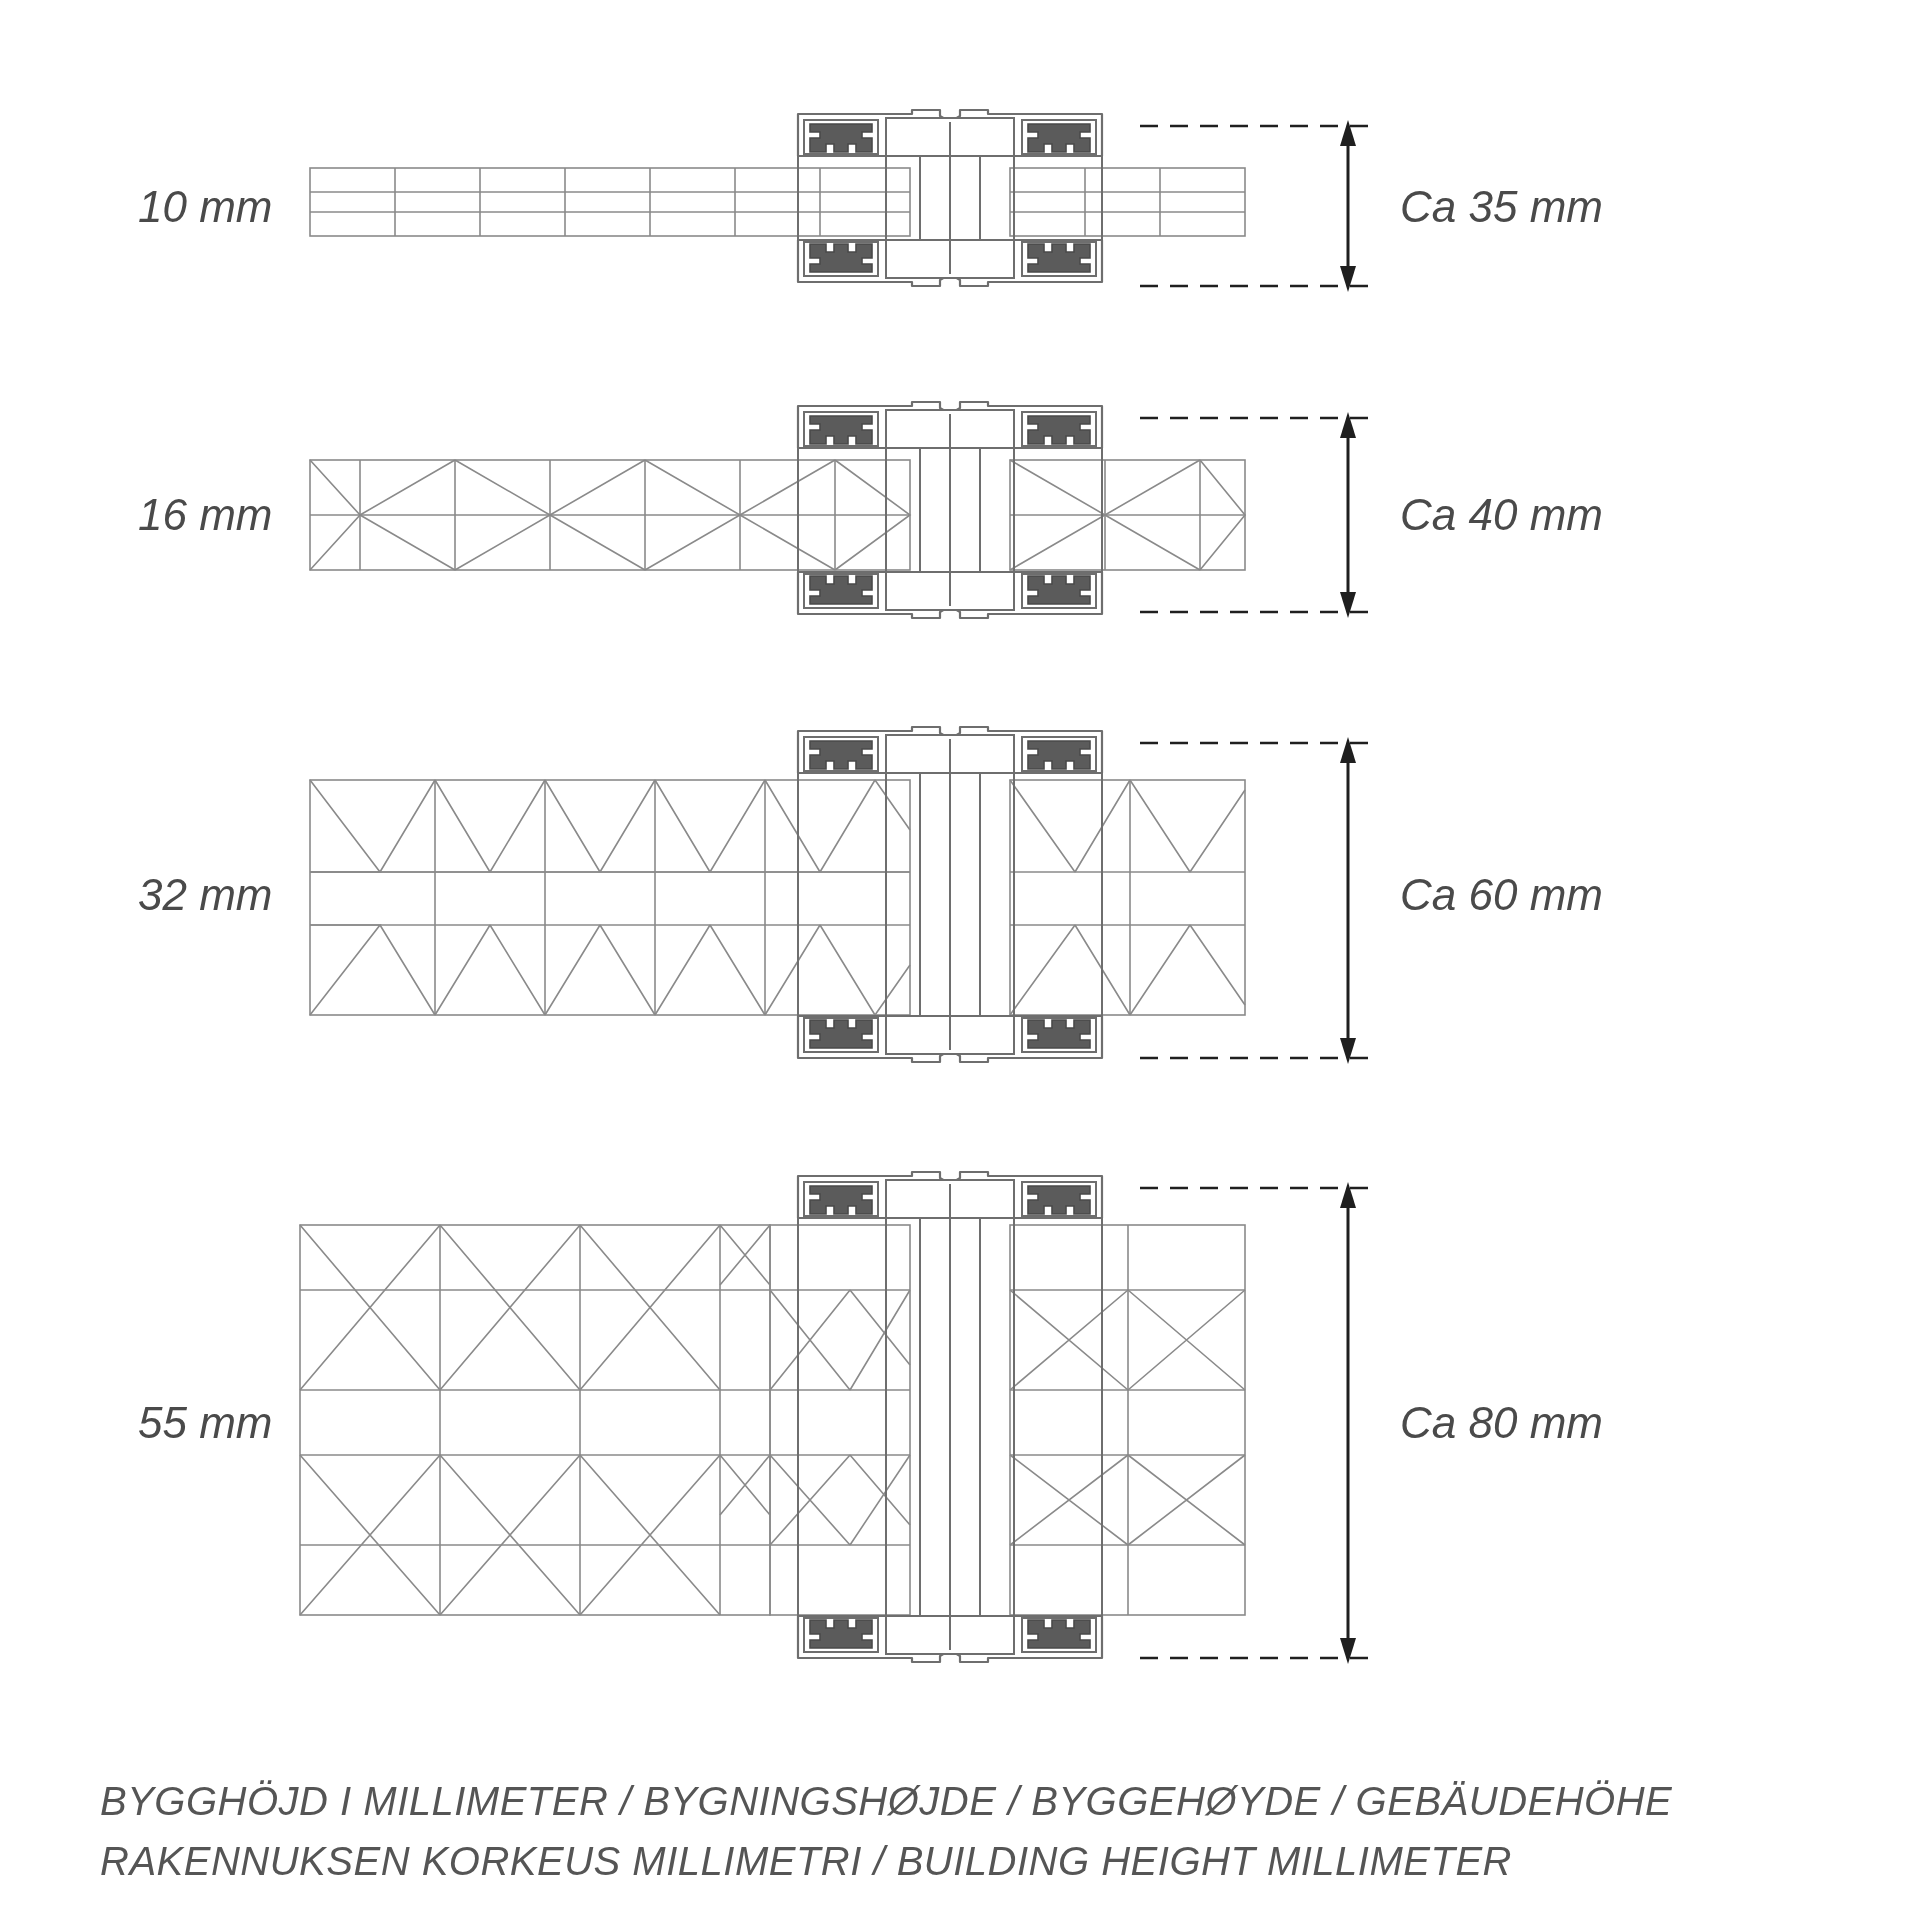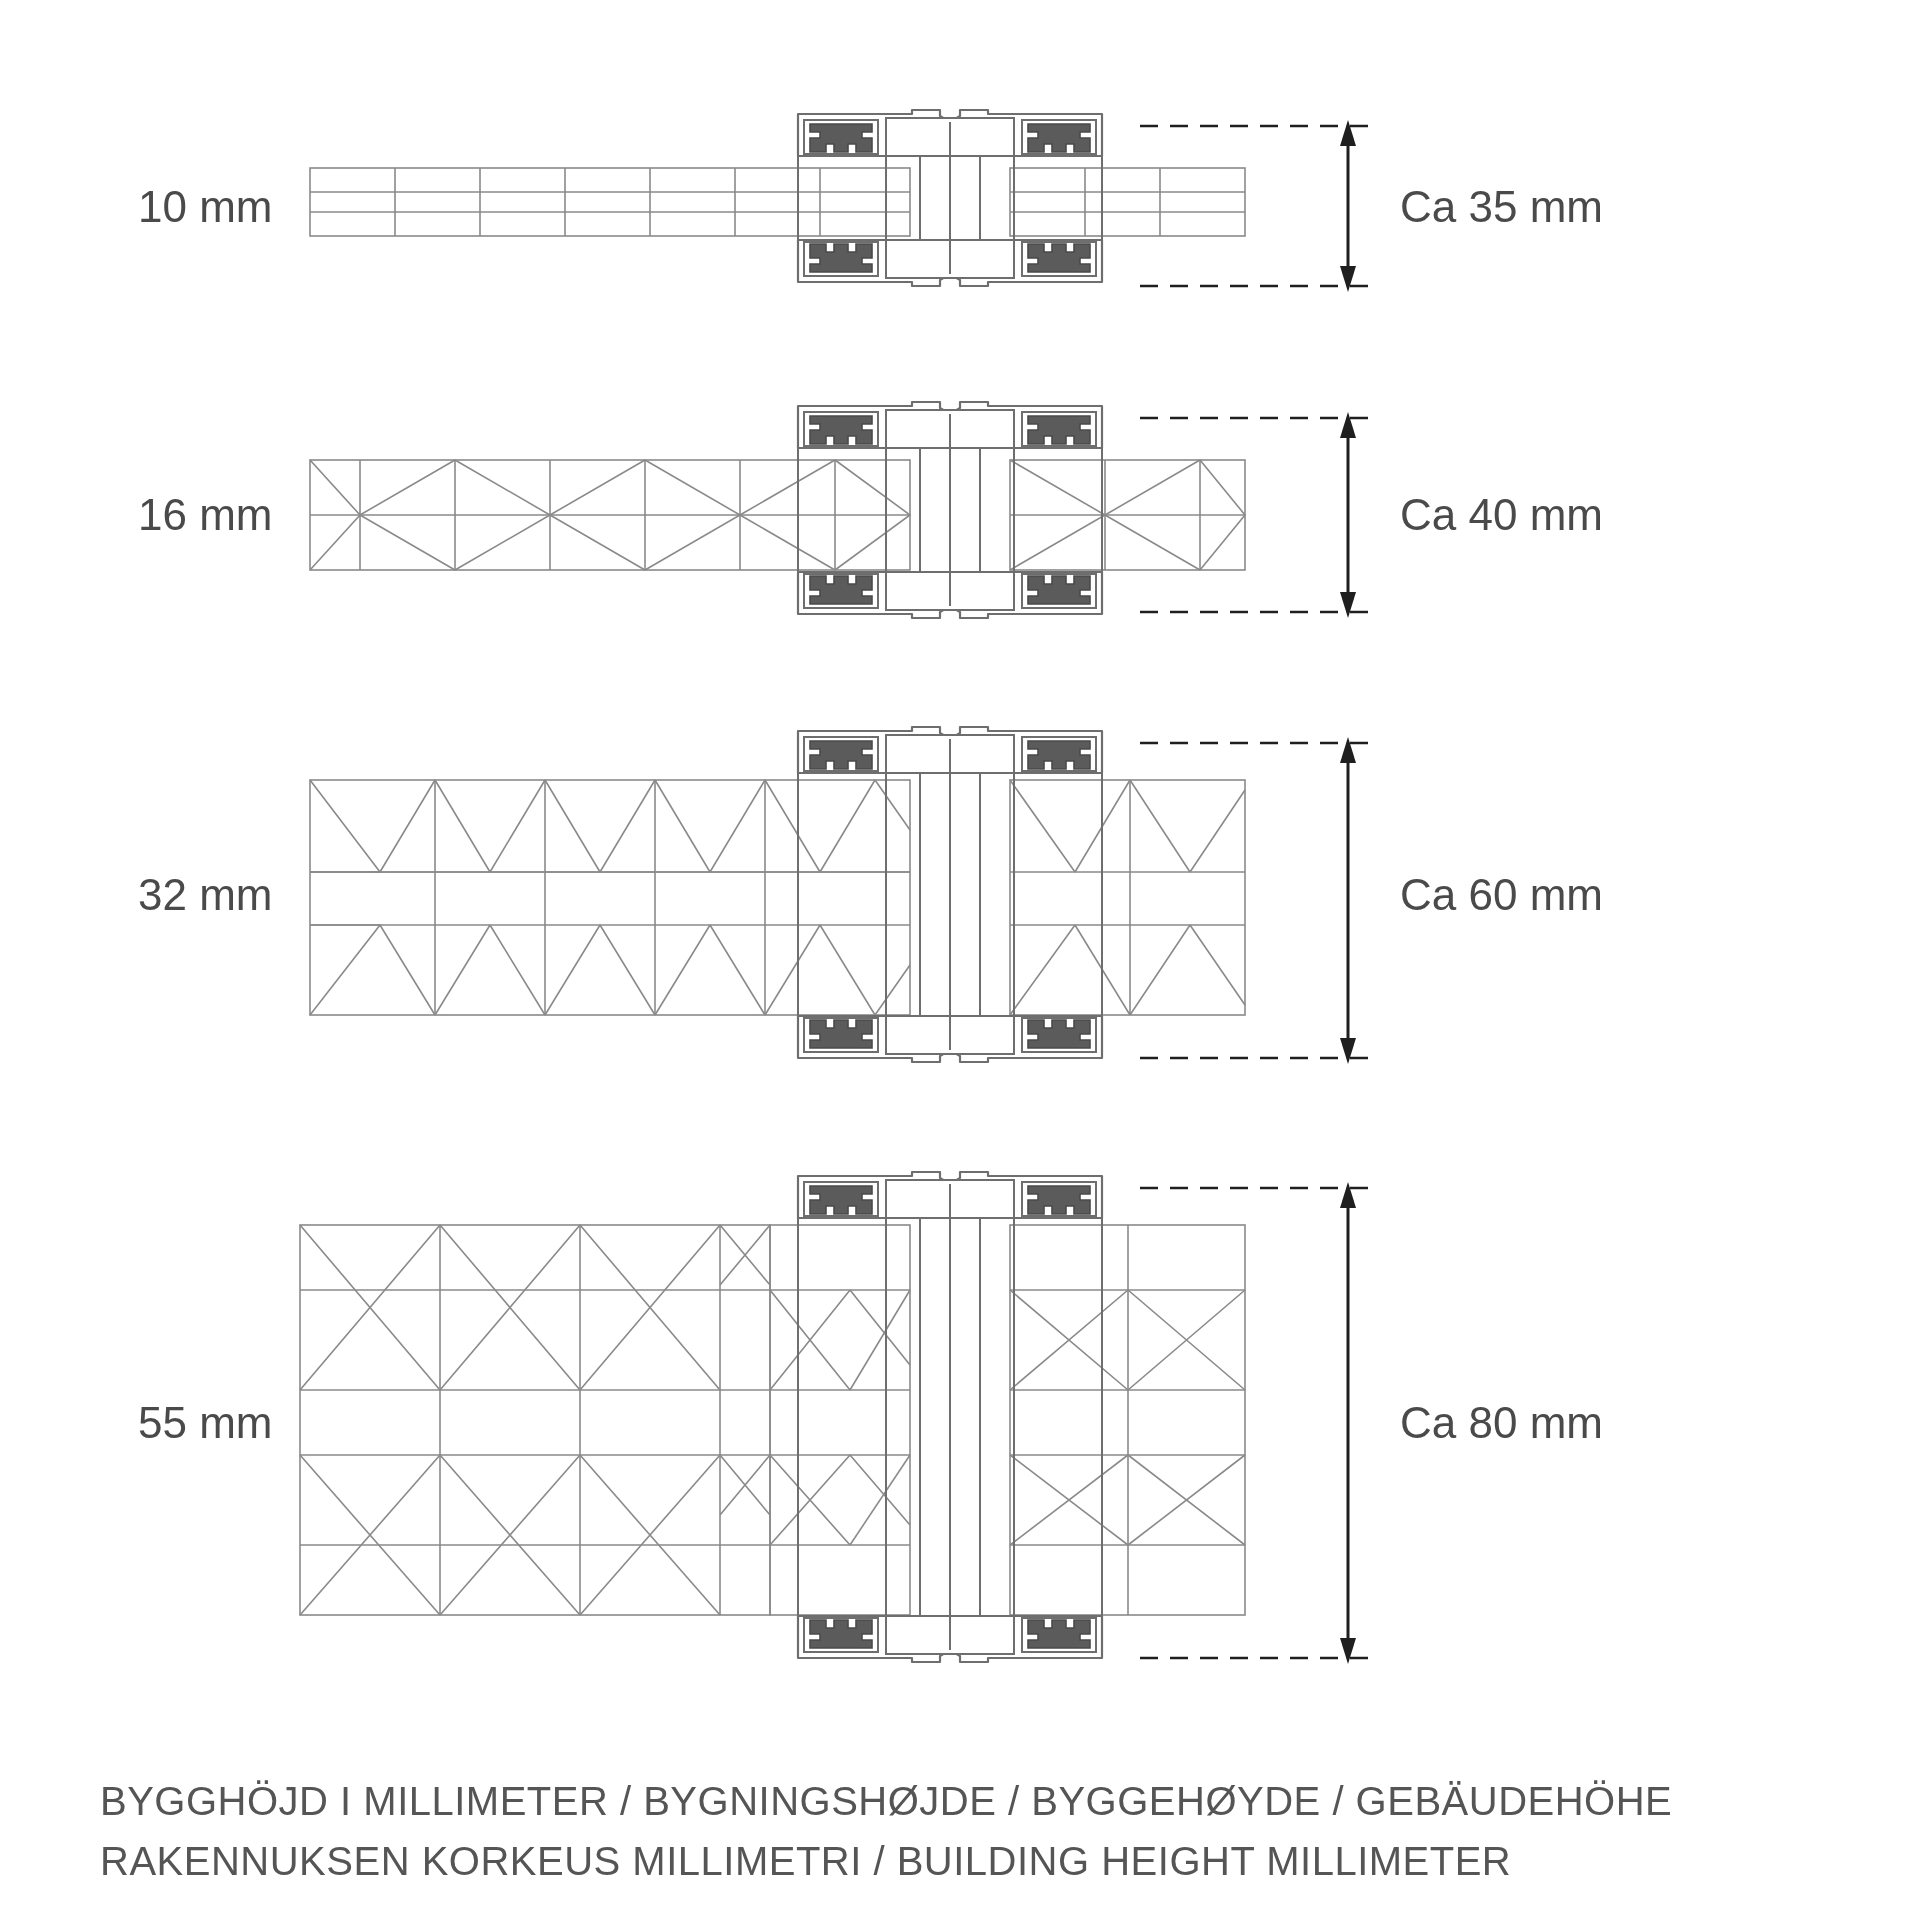--- a/index.html
+++ b/index.html
@@ -14,20 +14,21 @@
     color: #3c3c3c;
     position: relative;
     overflow: hidden;
   }
   #diagram-root {
     position: absolute;
     left: 0;
     top: 0;
     width: 1920px;
     height: 1920px;
+    font-style: italic;
   }
   .row-label, .row-height {
     font-size: 44px;
     fill: #4a4a4a;
   }
   .caption-text {
     font-size: 40px;
     fill: #555555;
     letter-spacing: 0.5px;
   }

